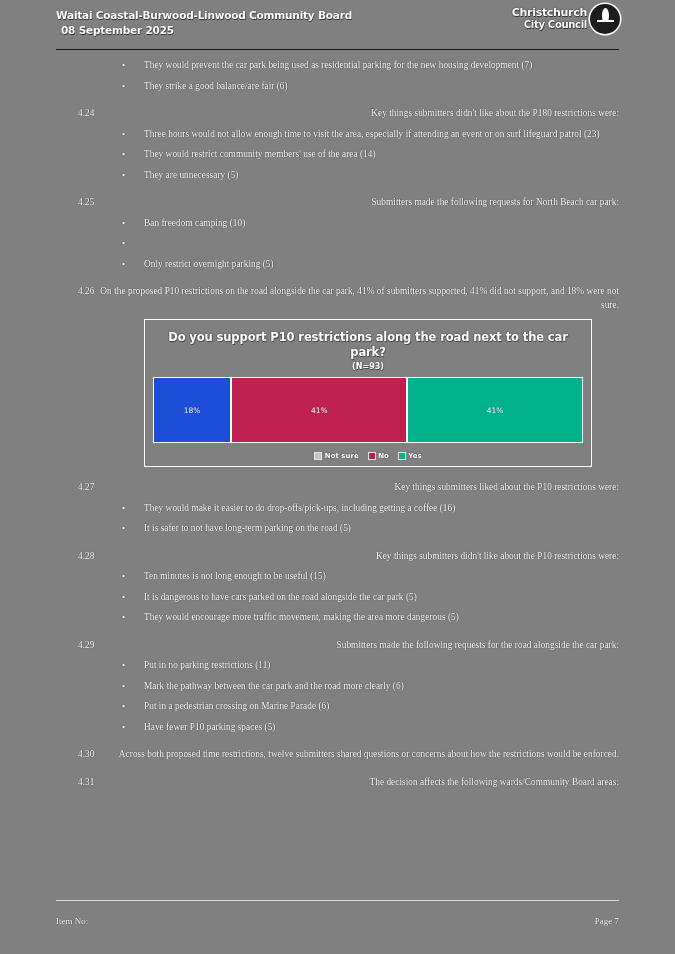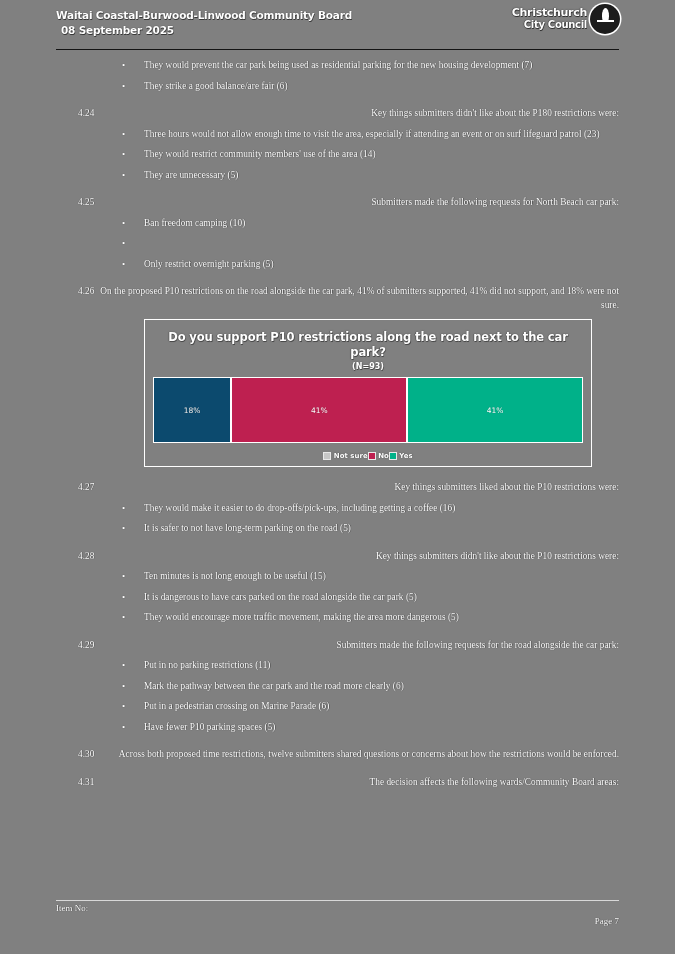--- a/index.html
+++ b/index.html
@@ -206,20 +206,21 @@
     box-sizing: border-box;
     border: 1.5px solid #ffffff;
     text-shadow: 0 0 1px rgba(0,0,0,.35);
   }
   .seg-notsure { color: #f0f0f0; }
   .chart-legend {
     margin-top: 9px;
     display: flex;
     justify-content: center;
     align-items: center;
+    gap: 9px;
     font-family: "DejaVu Sans", sans-serif;
     font-size: 7px;
     font-weight: bold;
   }
   .legend-item {
     display: flex;
     align-items: center;
     gap: 2.5px;
     color: #ffffff;
     text-shadow: 0.4px 0.4px 0 #4a4a4a, 0 0 1.5px #555;
@@ -240,21 +241,21 @@
     bottom: 28px;
   }
   .footer-rule {
     border: none;
     border-top: 1px solid #d8d8d8;
     margin: 0 0 2px 0;
   }
   .footer-row {
     display: flex;
     justify-content: space-between;
-    align-items: flex-start;
+    align-items: flex-end;
     font-family: "Liberation Serif", serif;
     font-size: 9px;
     color: #ffffff;
     text-shadow: 0 0 1px #3c3c3c, 0.4px 0.4px 0 #474747;
     gap: 30px;
   }
   .footer-right { padding-top: 13px; }
 </style>
 </head>
 <body>
@@ -317,21 +318,21 @@
         <span class="bullet-text">Only restrict overnight parking (5)</span>
       </div>
       <div class="para">
         <span class="para-num">4.26</span>
         <span class="para-text">On the proposed P10 restrictions on the road alongside the car park, 41% of submitters supported, 41% did not support, and 18% were not sure.</span>
       </div>
       <div class="chart-wrap">
         <div class="chart-title">Do you support P10 restrictions along the road next to the car park?</div>
         <div class="chart-subtitle">(N=93)</div>
         <div class="chart-plot">
-          <div class="seg seg-notsure" style="flex: 0.18 0 0%; background: #0c4a6e;">18%</div>
+          <div class="seg seg-notsure" style="flex: 0.18 0 0%; background: #1d4ed8;">18%</div>
           <div class="seg" style="flex: 0.41 0 0%; background: rgb(190, 32, 80);">41%</div>
           <div class="seg" style="flex: 0.41 0 0%; background: rgb(0, 177, 137);">41%</div>
         </div>
         <div class="chart-legend">
           <span class="legend-item">
             <span class="legend-swatch" style="background: rgb(198, 198, 198);"></span>
             <span>Not sure</span>
           </span>
           <span class="legend-item">
             <span class="legend-swatch" style="background: rgb(190, 32, 80);"></span>

